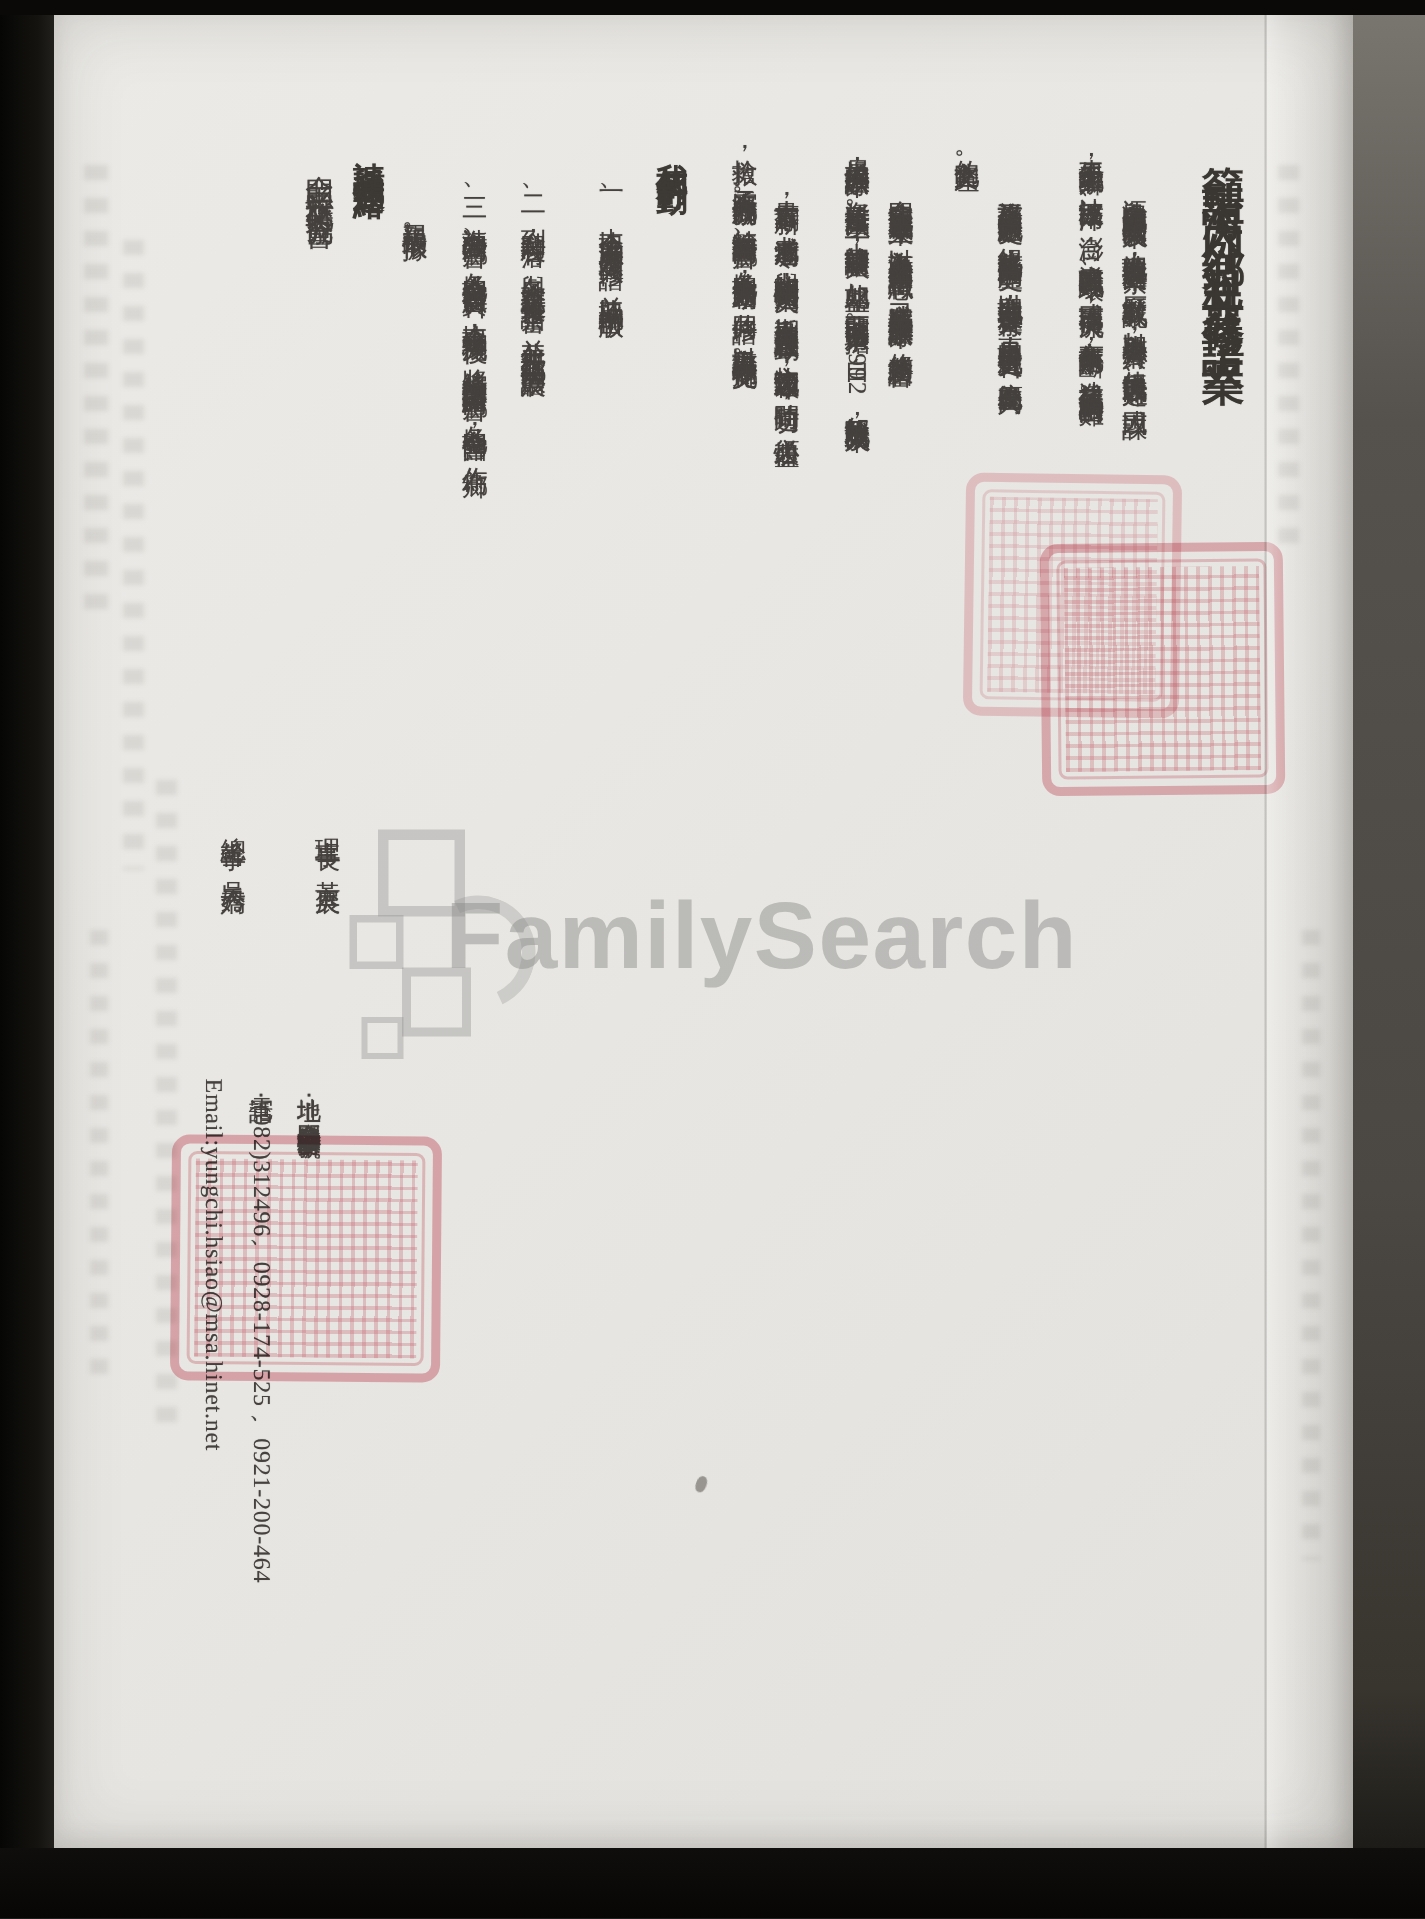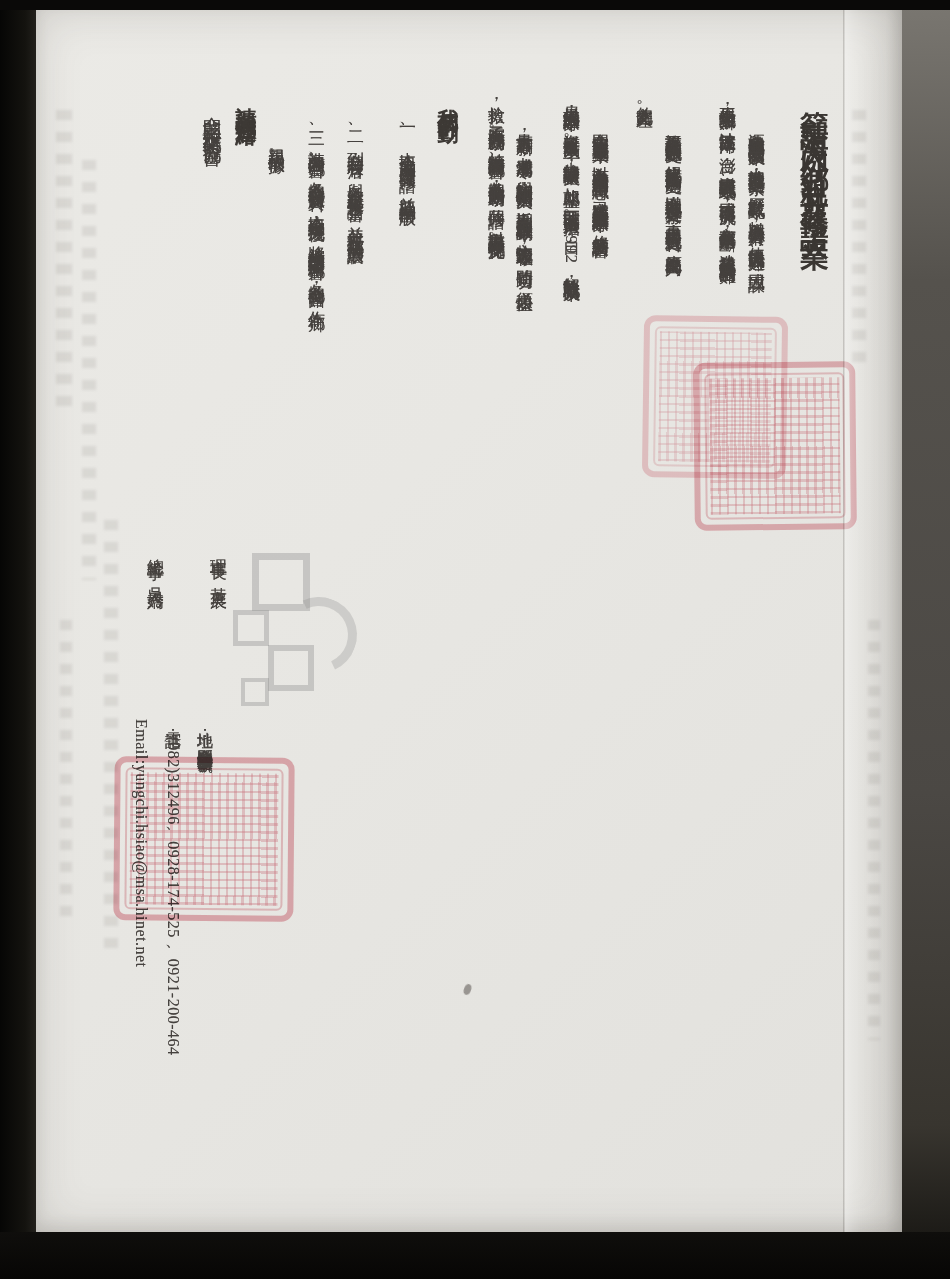--- a/index.html
+++ b/index.html
@@ -85,20 +85,21 @@
   <div class="vcol head" style="left:235px;top:91px;">請與我們連絡</div>
   <div class="vcol org" style="left:203px;top:102px;">金門縣宗族文化研究協會</div>
   <div class="vcol mid" style="left:210px;top:545px;">理事長：黃奕展</div>
   <div class="vcol mid" style="left:147px;top:545px;">總幹事：吳秀嬌</div>
   <div class="vcol small" style="left:197px;top:719px;">地址：金門縣金沙鎮汶沙里博愛街十二號</div>
   <div class="vcol small" style="left:165px;top:719px;">電話：(082)312496、0928-174-525 、0921-200-464</div>
   <div class="vcol small" style="left:133px;top:719px;">Email:yungchi.hsiao@msa.hinet.net</div>
 
   <div id="ink-speck"></div>
 
+  <div class="wm" id="wm-text">FamilySearch</div>
   <div class="wm wm-sq" style="left:252px;top:553px;width:44px;height:44px;border-width:7px;"></div>
   <div class="wm wm-sq" style="left:233px;top:610px;width:26px;height:26px;border-width:5px;"></div>
   <div class="wm wm-sq" style="left:268px;top:645px;width:34px;height:34px;border-width:6px;"></div>
   <div class="wm wm-sq" style="left:241px;top:678px;width:20px;height:20px;border-width:4px;"></div>
   <div class="wm" id="wm-arc"></div>
 
   <div class="seal" id="seal-a"></div>
   <div class="seal" id="seal-b"></div>
   <div class="seal" id="seal-c"></div>
 

